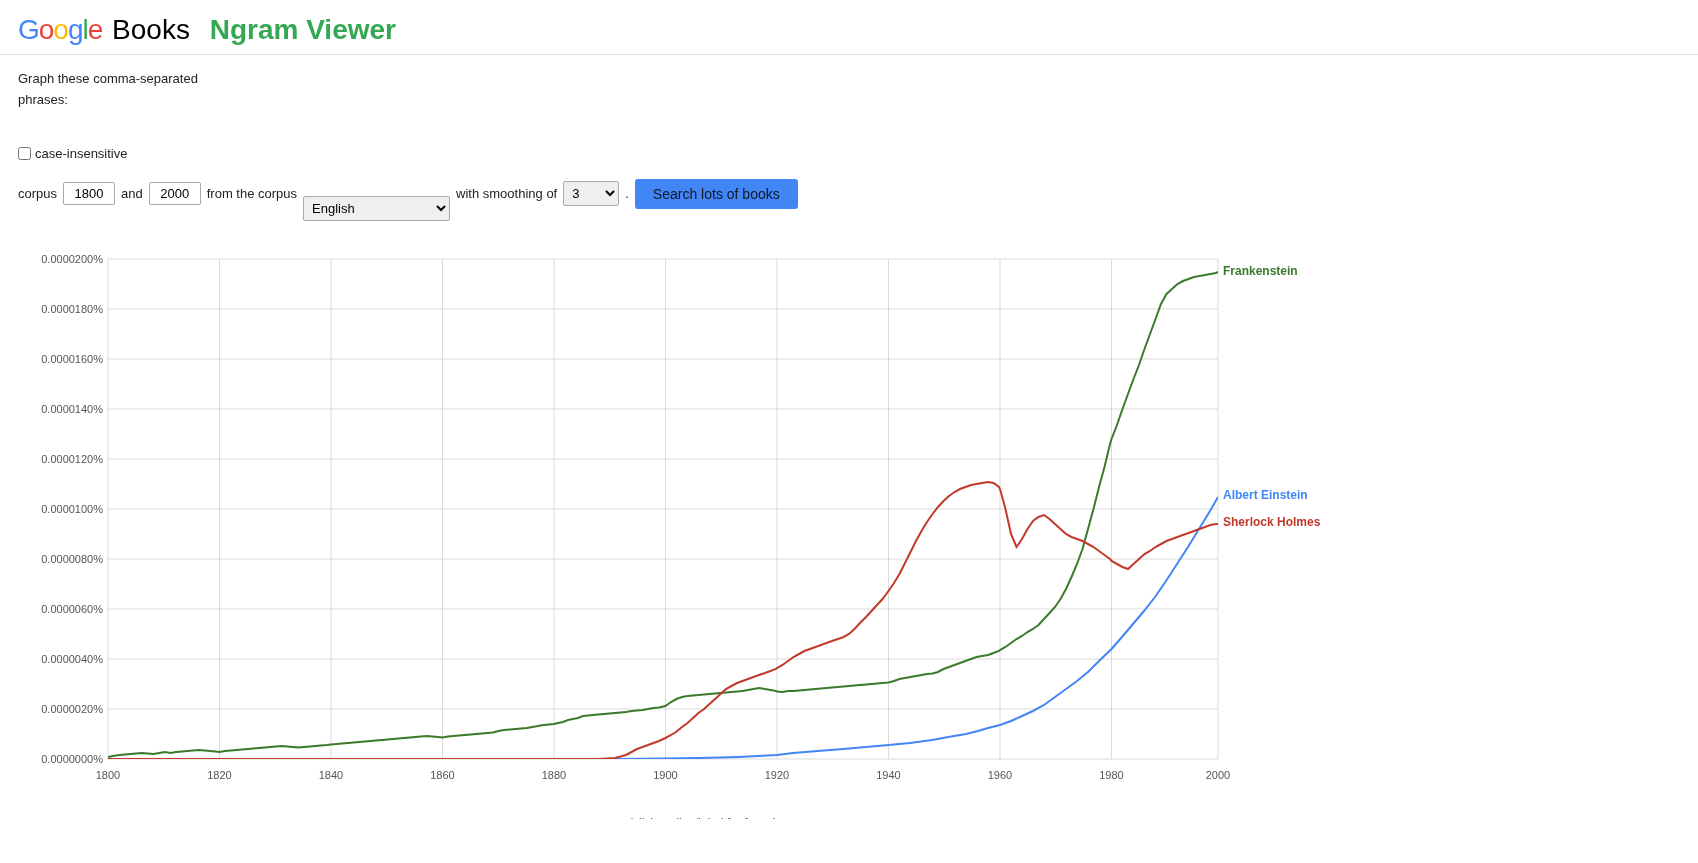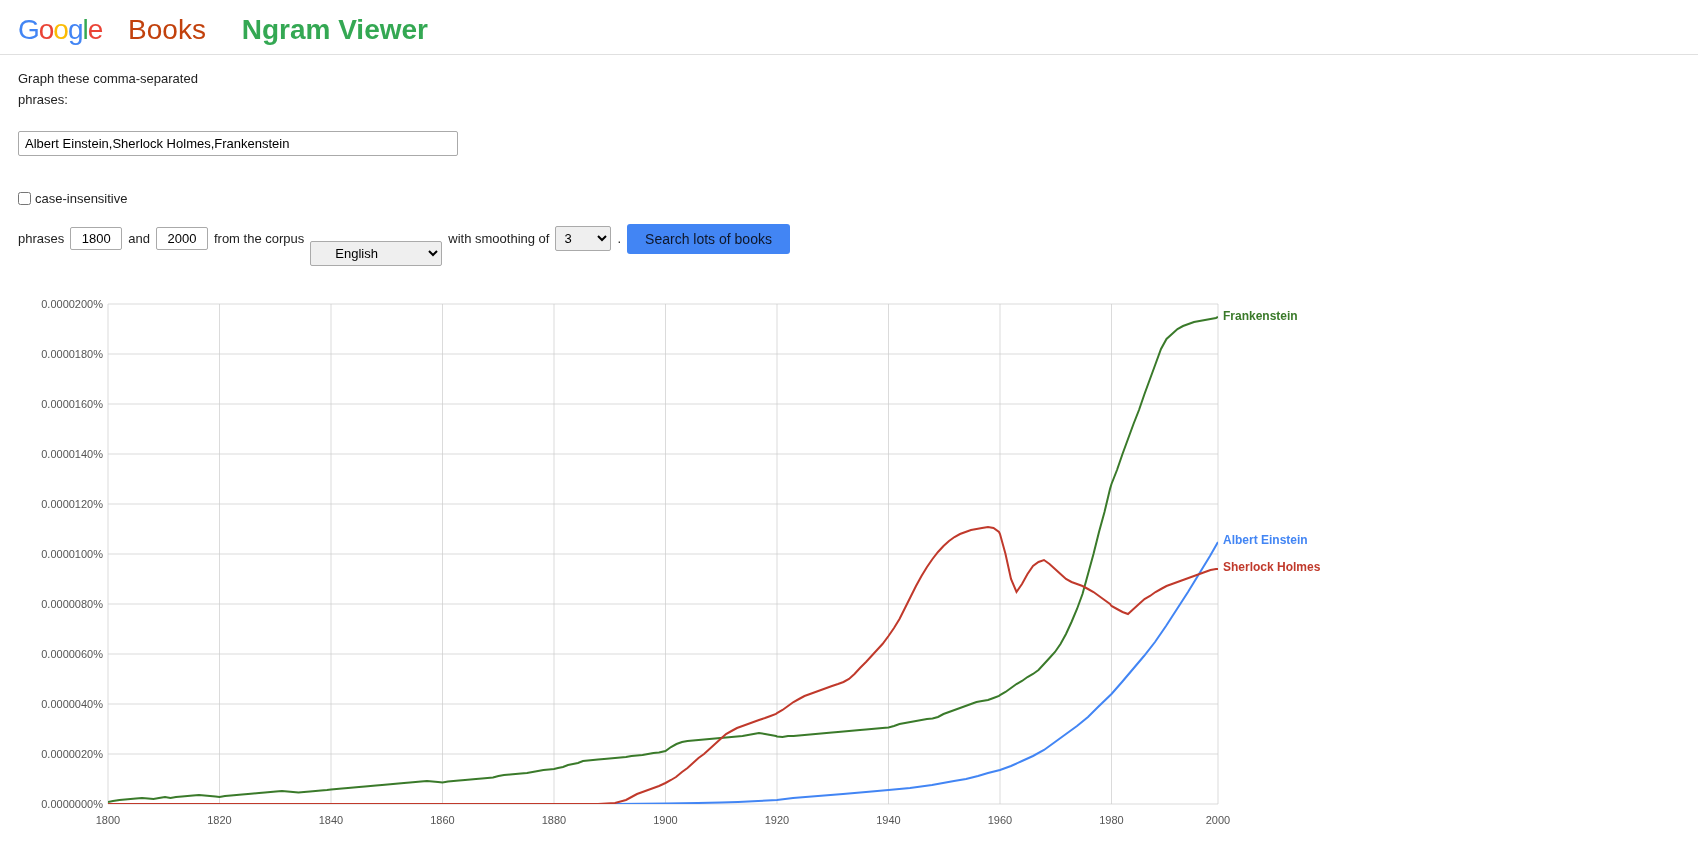--- a/index.html
+++ b/index.html
@@ -1,25 +1,25 @@
 <!DOCTYPE html>
 <html><head>
   <meta charset="utf-8">
   <style>
     * { margin: 0; padding: 0; box-sizing: border-box; }
     body { font-family: Arial, sans-serif; font-size: 13px; background: #fff; color: #222; }
 
     #header { padding: 14px 18px 8px 18px; border-bottom: 1px solid #e0e0e0; }
-    #logo { display: flex; align-items: flex-start; gap: 16px; }
+    #logo { display: flex; align-items: flex-start; gap: 0; }
     #logo .google { font-size: 28px; font-weight: 400; letter-spacing: -1px; }
     .g-blue { color: #4285f4; }
     .g-red { color: #ea4335; }
     .g-yellow { color: #fbbc05; }
     .g-green { color: #34a853; }
-    #logo .books { font-size: 28px; color: #c2410c; font-weight: 400; margin-left: 2px; }
+    #logo .books { font-size: 28px; color: #000000; font-weight: 400; margin-left: 2px; }
     #logo .ngram { font-size: 28px; color: #34a853; font-weight: 700; margin-left: 12px; }
 
     #controls { padding: 14px 18px 8px 18px; display: flex; flex-wrap: wrap; align-items: center; gap: 6px; }
     #controls .label { font-size: 13px; line-height: 1.5; }
     #phrase-input { width: 440px; padding: 4px 6px; font-size: 13px; border: 1px solid #aaa; border-radius: 2px; }
     .checkbox-label { display: flex; align-items: center; gap: 4px; font-size: 13px; margin-top: 15px; }
     .row2 { display: flex; align-items: center; gap: 6px; flex-wrap: wrap; width: 100%; }
     .year-input { width: 52px; padding: 3px 4px; font-size: 13px; border: 1px solid #aaa; border-radius: 2px; text-align: center; }
     select.corpus { font-size: 13px; padding: 3px 4px; border: 1px solid #aaa; border-radius: 2px; }
     select.smoothing { font-size: 13px; padding: 3px 4px; border: 1px solid #aaa; border-radius: 2px; width: 56px; }
@@ -39,33 +39,32 @@
       <span class="g-blue">G</span><span class="g-red">o</span><span class="g-yellow">o</span><span class="g-blue">g</span><span class="g-green">l</span><span class="g-red">e</span>
     </span>
     <span class="books">&nbsp;Books</span>
     <span class="ngram">&nbsp;Ngram Viewer</span>
   </div>
 </div>
 
 <div id="controls">
   <div style="display:flex; align-items:flex-start; gap:20px; flex-wrap:wrap; width:100%;flex-direction:column;">
     <div class="label" style="line-height:1.6; max-width:230px;">Graph these comma-separated phrases:</div>
-    <input type="text" class="phrase-input" id="phrase-input" style="width: 440px; padding: 4px 6px; font-size: 13px; border: 1px solid rgb(170, 170, 170); border-radius: 2px;" value="Albert Einstein,Sherlock Holmes,Frankenstein">
     <label class="checkbox-label">
       <input type="checkbox" style="">
       <span>case-insensitive</span>
     </label>
   </div>
   <div class="row2">
-    <span>phrases</span>
+    <span>corpus</span>
     <input type="text" class="year-input" style="width: 52px; padding: 3px 4px; font-size: 13px; border: 1px solid rgb(170, 170, 170); border-radius: 2px; text-align: center;" value="1800">
     <span>and</span>
     <input type="text" class="year-input" style="width: 52px; padding: 3px 4px; font-size: 13px; border: 1px solid rgb(170, 170, 170); border-radius: 2px; text-align: center;" value="2000">
     <span>from the corpus</span>
-    <select class="corpus" style="font-size:13px; padding:3px 20px; border:1px solid #aaa; border-radius:2px; width:132px;margin-top:29px;">
+    <select class="corpus" style="font-size:13px; padding:3px 4px; border:1px solid #aaa; border-radius:2px; width:147px;margin-top:29px;">
       <option>English</option>
       <option>English Fiction</option>
       <option>English One Million</option>
       <option>British English</option>
       <option>American English</option>
       <option>Chinese Simplified</option>
       <option>French</option>
       <option>German</option>
       <option>Hebrew</option>
       <option>Italian</option>

